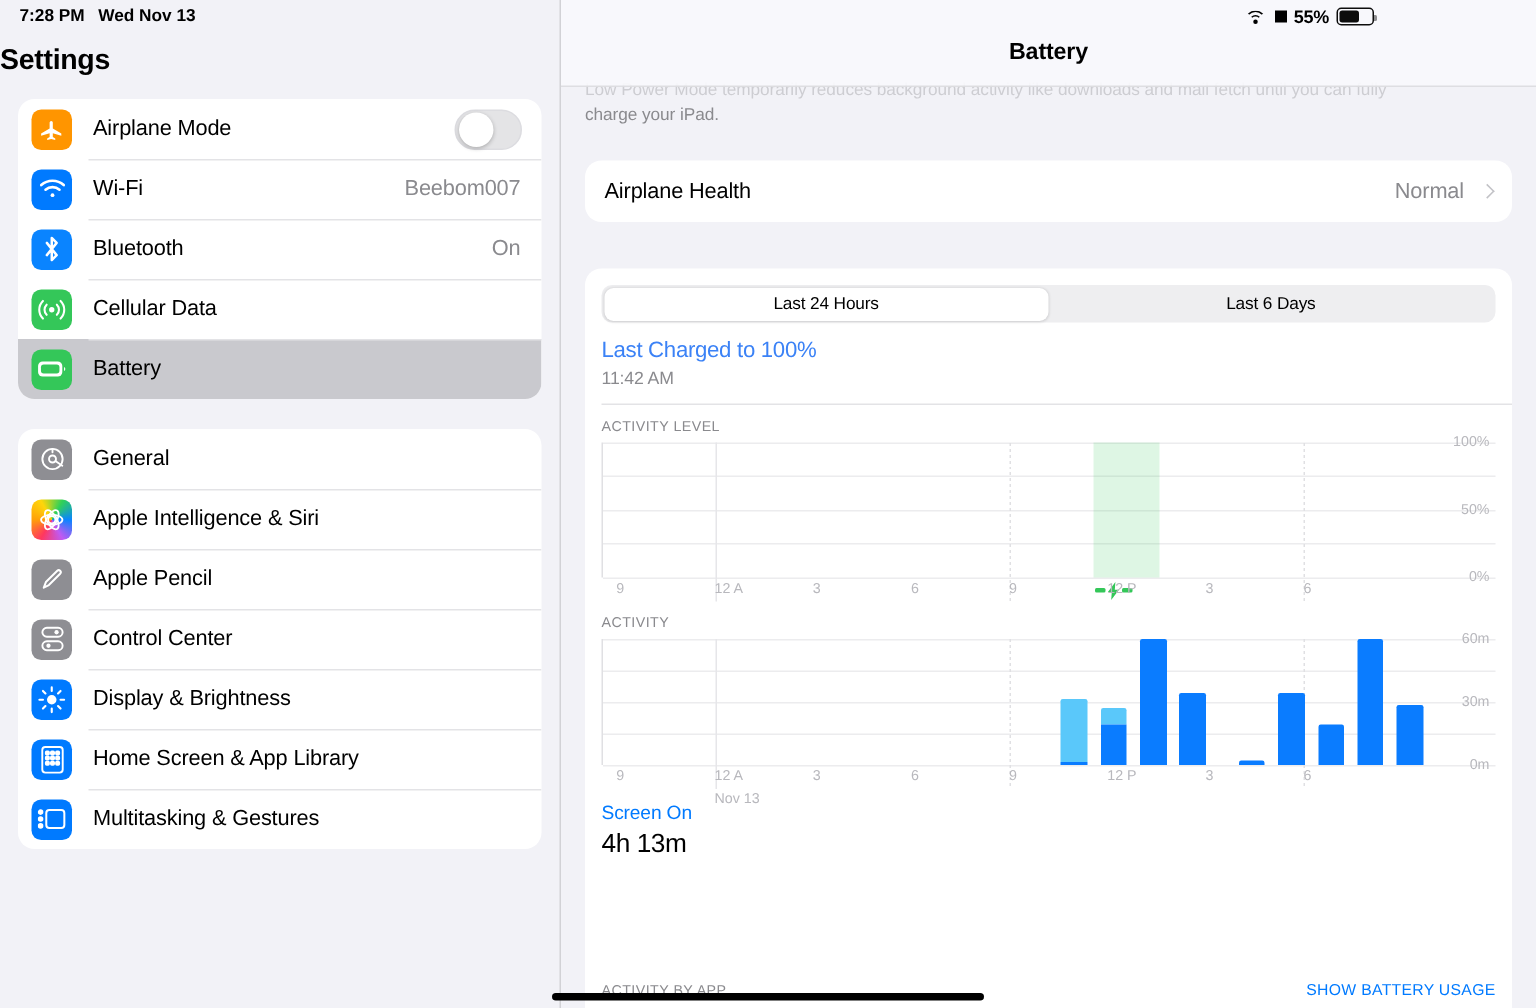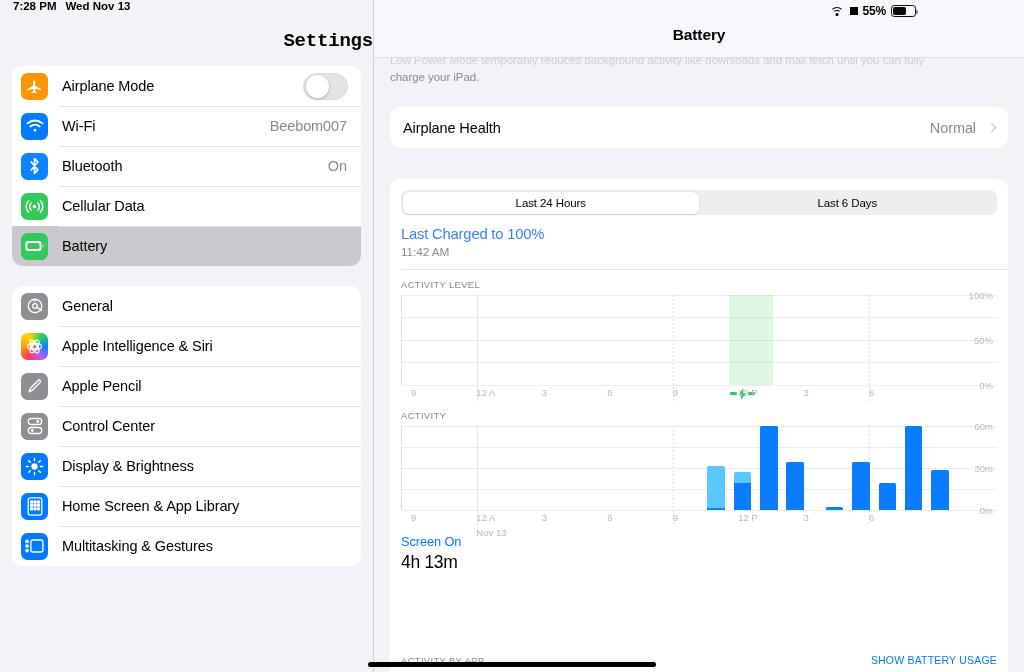--- a/index.html
+++ b/index.html
@@ -8,21 +8,21 @@
     font-family: "Liberation Sans", sans-serif;
     background: #ffffff;
     overflow: hidden;
     -webkit-font-smoothing: antialiased;
   }
   #root { position: relative; width: 1024px; height: 672px; display: flex; }
 
   
   .statusbar {
     position: absolute; top: 0; left: 0; width: 928px; height: 22px;
-    display: flex; align-items: flex-start; z-index: 40;
+    display: flex; align-items: center; z-index: 40;
     font-size: 11.5px; font-weight: bold; color: #000;
     pointer-events: none;
   }
   .sb-left { display: flex; align-items: center; gap: 9px; margin-left: 13px; }
   .sb-right { position: absolute; right: 12px; top: 0; height: 22px;
               display: flex; align-items: center; gap: 5px; }
   .wifi-glyph { display: inline-block; width: 15px; height: 11px; position: relative; }
   .wifi-glyph i { position: absolute; left: 50%; border: 1.6px solid #000;
     border-bottom-color: transparent; border-left-color: transparent; border-right-color: transparent;
     border-radius: 50%; transform: translateX(-50%); }
@@ -37,23 +37,22 @@
                background:#000; border-radius:0 1px 1px 0; opacity:.45;}
   .batt-fill { position: absolute; left: 1.3px; top: 1.3px; bottom: 1.3px; width: 55%;
                background: #000; border-radius: 1.8px; }
 
   
   .sidebar {
     width: 374px; height: 672px; background: #f2f2f7; position: relative; flex: 0 0 374px;
     border-right: 0.5px solid #d2d2d6;
   }
   .sidebar-header {
-    height: 66px; display: flex; align-items: flex-end; justify-content: flex-end;
+    height: 66px; display: flex; align-items: flex-end; justify-content: flex-start;
     padding-bottom: 14px;
-    font-family: Liberation Mono, monospace;
   }
   .sidebar-title { font-size: 19px; font-weight: bold; color: #000; letter-spacing: -0.2px; }
   .sidebar-scroll { padding: 0 12px; }
   .group { background: #fff; border-radius: 11px; overflow: hidden; margin-bottom: 20px; }
   .row {
     display: flex; align-items: center; height: 40px; padding-left: 9px; position: relative;
     background: transparent;
   }
   .row.selected { background: #c9c9ce; }
   .row + .row::before {

